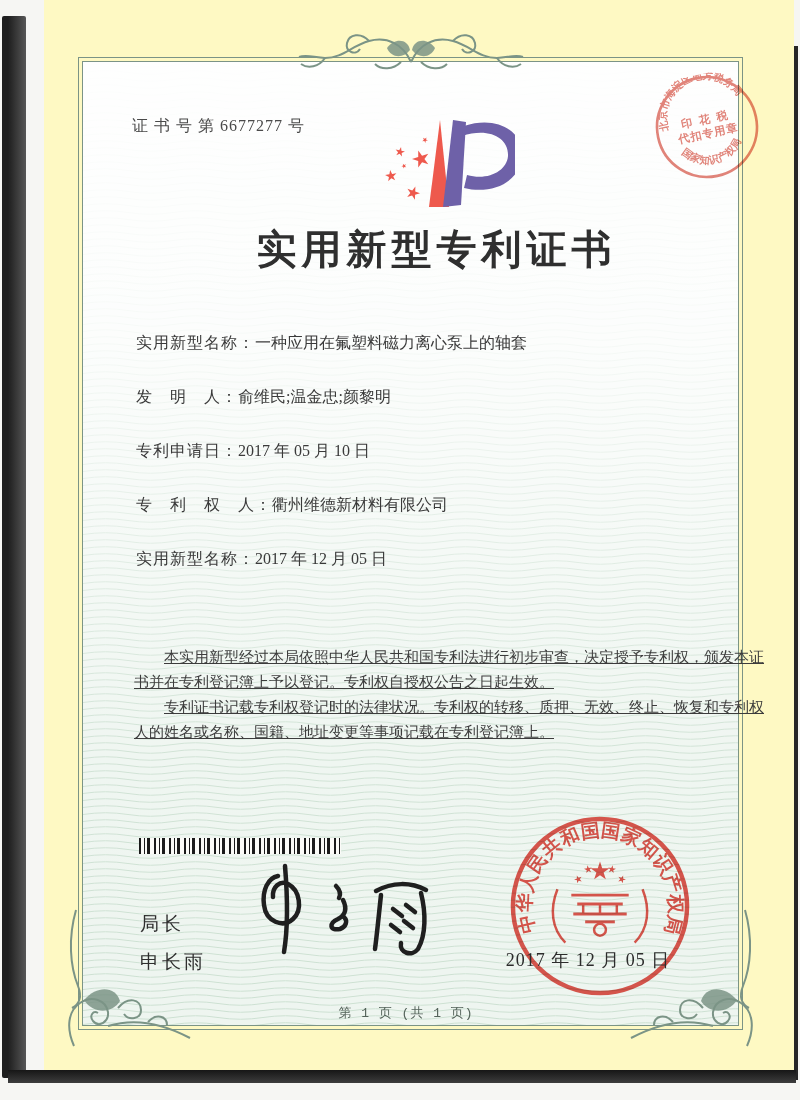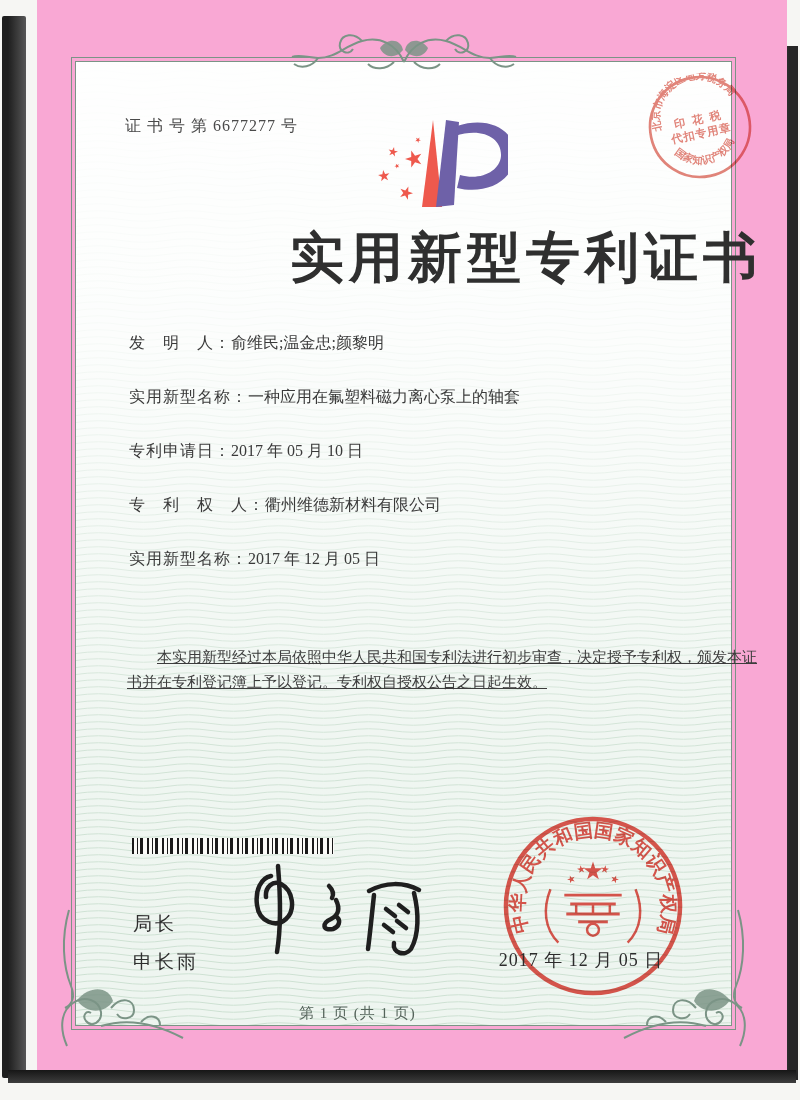--- a/index.html
+++ b/index.html
@@ -9,56 +9,56 @@
     font-family:"Liberation Serif","DejaVu Serif",serif;
   }
   
   .edge-left{position:absolute;left:2px;top:16px;width:24px;height:1062px;
     background:linear-gradient(90deg,#1e1e1e 25%,#575757);border-radius:2px;}
   .edge-right{position:absolute;left:776px;top:46px;width:22px;height:1034px;
     background:linear-gradient(270deg,#262626 40%,#555);}
   .edge-bottom{position:absolute;left:8px;top:1070px;width:788px;height:13px;
     background:linear-gradient(180deg,#161616,#3d3d3d);}
   
-  .sheet{position:absolute;left:37px;top:0;width:750px;height:1070px;background:#f9a8d4;}
+  .sheet{position:absolute;left:44px;top:0;width:750px;height:1070px;background:#fef9c3;}
   
   .frame{position:absolute;left:34px;top:57px;width:665px;height:973px;
     border:1.5px solid #7b9486;box-sizing:border-box;}
   .frame-inner{position:absolute;left:3px;top:3px;right:3px;bottom:3px;
     border:1.5px solid #7b9486;background:#ecf4ee;overflow:hidden;}
   .guilloche{position:absolute;left:0;top:0;width:100%;height:100%;}
   .fade{position:absolute;left:0;top:0;width:100%;height:100%;
     background:linear-gradient(180deg,rgba(255,255,255,.97) 0%,rgba(255,255,255,.85) 28%,
       rgba(255,255,255,.45) 52%,rgba(255,255,255,.18) 72%,rgba(255,255,255,.1) 100%);}
   .orn{position:absolute;pointer-events:none;}
   
   .cert-no{position:absolute;left:88px;top:116px;font-size:16px;color:#4a4a4a;letter-spacing:1px;}
   .logo{position:absolute;left:326px;top:108px;width:145px;height:100px;}
-  .title{position:absolute;left:60px;top:222px;width:665px;text-align:right;
-    font-size:54px;font-weight:bold;color:#2f2f2f;letter-spacing:5px;}
+  .title{position:absolute;left:60px;top:222px;width:665px;text-align:center;
+    font-size:40px;font-weight:bold;color:#2f2f2f;letter-spacing:5px;}
   .fields{position:absolute;left:92px;top:330px;width:620px;font-size:16px;color:#3a3a3a;}
   .frow{line-height:26px;margin-bottom:28px;white-space:nowrap;}
   .flabel{letter-spacing:1px;}
   .body-text{position:absolute;left:90px;top:645px;width:630px;font-size:15px;
     line-height:25px;color:#3c3c3c;text-align:justify;text-decoration:underline;}
   .body-text p{margin:0;text-indent:2em;}
   .barcode{position:absolute;left:95px;top:838px;width:202px;height:16px;background:
     repeating-linear-gradient(90deg,#1a1a1a 0 2px,#fbfbf8 2px 5px,#1a1a1a 5px 6px,
     #fbfbf8 6px 8px,#1a1a1a 8px 11px,#fbfbf8 11px 15px);}
   .officer{position:absolute;left:96px;top:888px;font-size:19px;color:#2e2e2e;margin-top:23px;}
   .officer div{margin-bottom:12px;letter-spacing:3px;}
   .signature{position:absolute;left:204px;top:860px;width:212px;height:98px;}
   .seal{position:absolute;left:462px;top:812px;width:188px;height:188px;
     opacity:.9;mix-blend-mode:multiply;}
   .seal-date{position:absolute;left:444px;top:948px;width:200px;text-align:center;
     font-size:18px;color:#2c2c2c;letter-spacing:1px;}
   .stamp{position:absolute;left:610px;top:74px;width:106px;height:106px;
     transform:rotate(-12deg);opacity:.85;mix-blend-mode:multiply;}
-  .page-footer{position:absolute;left:262px;top:1004px;width:200px;text-align:left;
-    font-size:15px;color:#54635a;letter-spacing:1px;}
+  .page-footer{position:absolute;left:262px;top:1004px;width:200px;text-align:center;
+    font-size:13px;color:#54635a;letter-spacing:1px;font-family:Liberation Mono, monospace;}
 </style>
 </head>
 <body>
 
 <div class="edge-left"></div>
 <div class="edge-right"></div>
 <div class="edge-bottom"></div>
 
 <div class="sheet">
 
@@ -125,29 +125,30 @@
       <use href="#st" transform="translate(21,68) scale(6) rotate(-8)"></use>
       <use href="#st" transform="translate(43,85) scale(7) rotate(20)"></use>
       <use href="#st" transform="translate(55,32) scale(3) rotate(30)"></use>
       <use href="#st" transform="translate(34,58) scale(2.6) rotate(-25)"></use>
     </g>
   </svg>
 
   <div class="title">实用新型专利证书</div>
 
   <div class="fields">
+    <div class="frow"><span class="flabel">实用新型名称：</span><span>一种应用在氟塑料磁力离心泵上的轴套</span></div>
     <div class="frow"><span class="flabel">发　明　人：</span><span>俞维民;温金忠;颜黎明</span></div>
-    <div class="frow"><span class="flabel">实用新型名称：</span><span>一种应用在氟塑料磁力离心泵上的轴套</span></div>
     <div class="frow"><span class="flabel">专利申请日：</span><span>2017 年 05 月 10 日</span></div>
     <div class="frow"><span class="flabel">专　利　权　人：</span><span>衢州维德新材料有限公司</span></div>
     <div class="frow"><span class="flabel">实用新型名称：</span><span>2017 年 12 月 05 日</span></div>
   </div>
 
   <div class="body-text">
     <p>本实用新型经过本局依照中华人民共和国专利法进行初步审查，决定授予专利权，颁发本证书并在专利登记簿上予以登记。专利权自授权公告之日起生效。</p>
+    <p>专利证书记载专利权登记时的法律状况。专利权的转移、质押、无效、终止、恢复和专利权人的姓名或名称、国籍、地址变更等事项记载在专利登记簿上。</p>
   </div>
 
   <div class="barcode"></div>
 
   <div class="officer">
     <div>局长</div>
     <div>申长雨</div>
   </div>
 
   <svg class="signature" viewBox="0 0 212 98">

